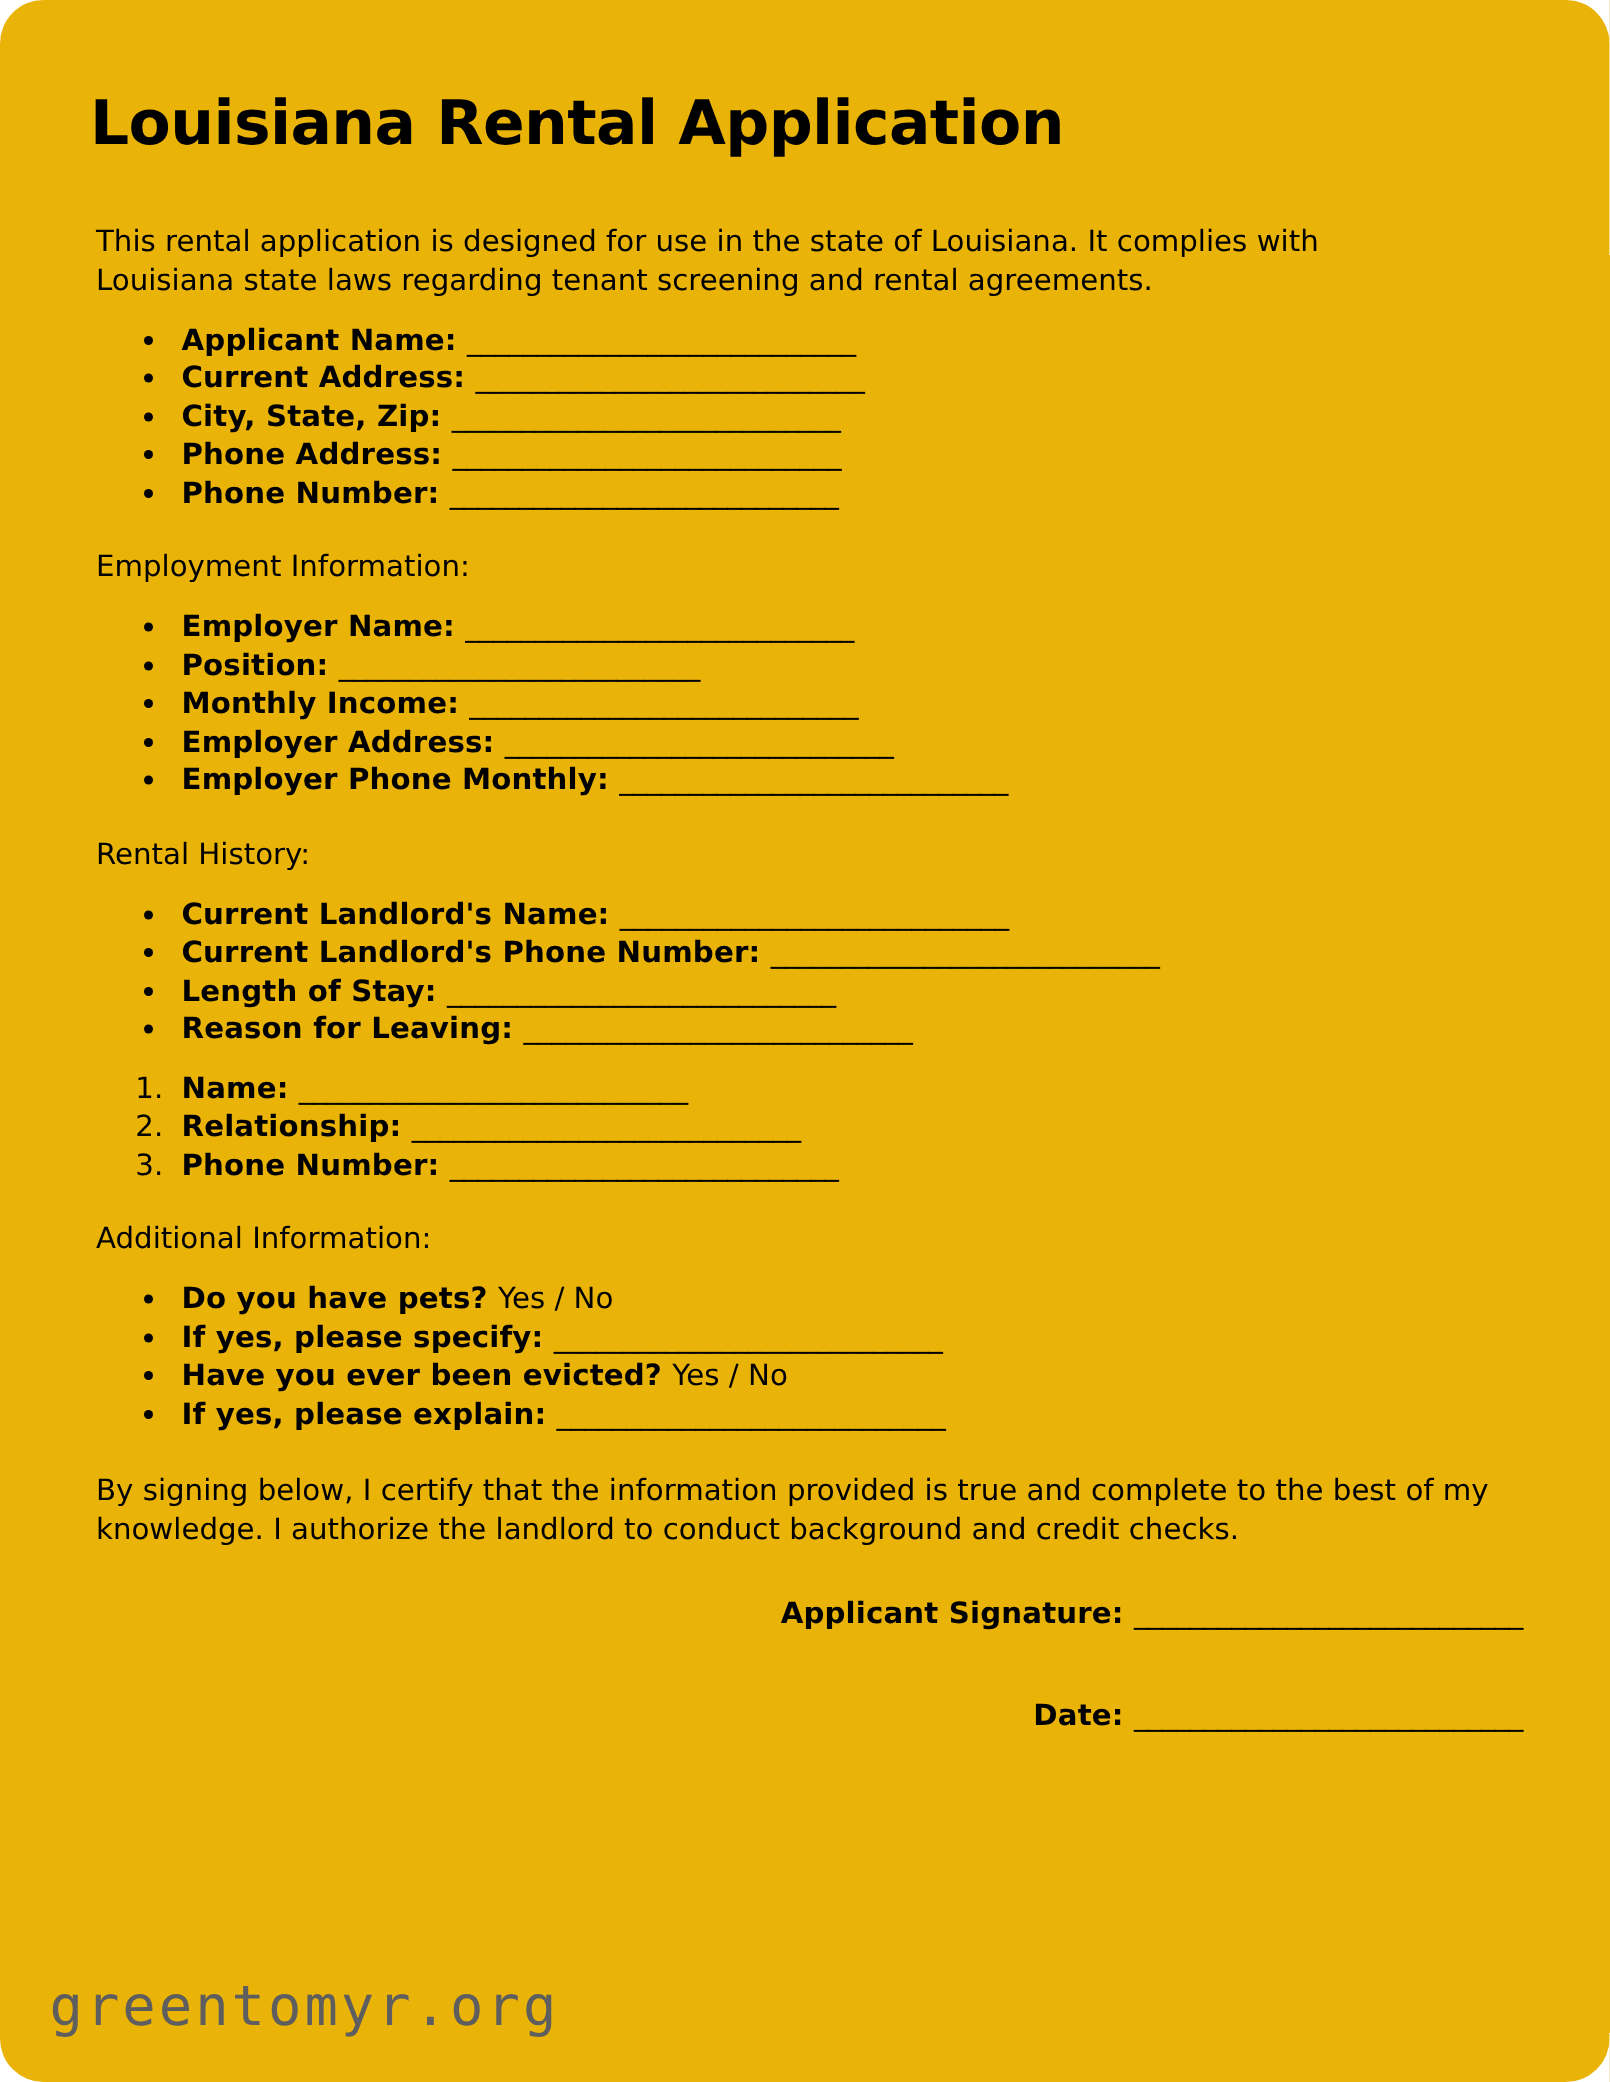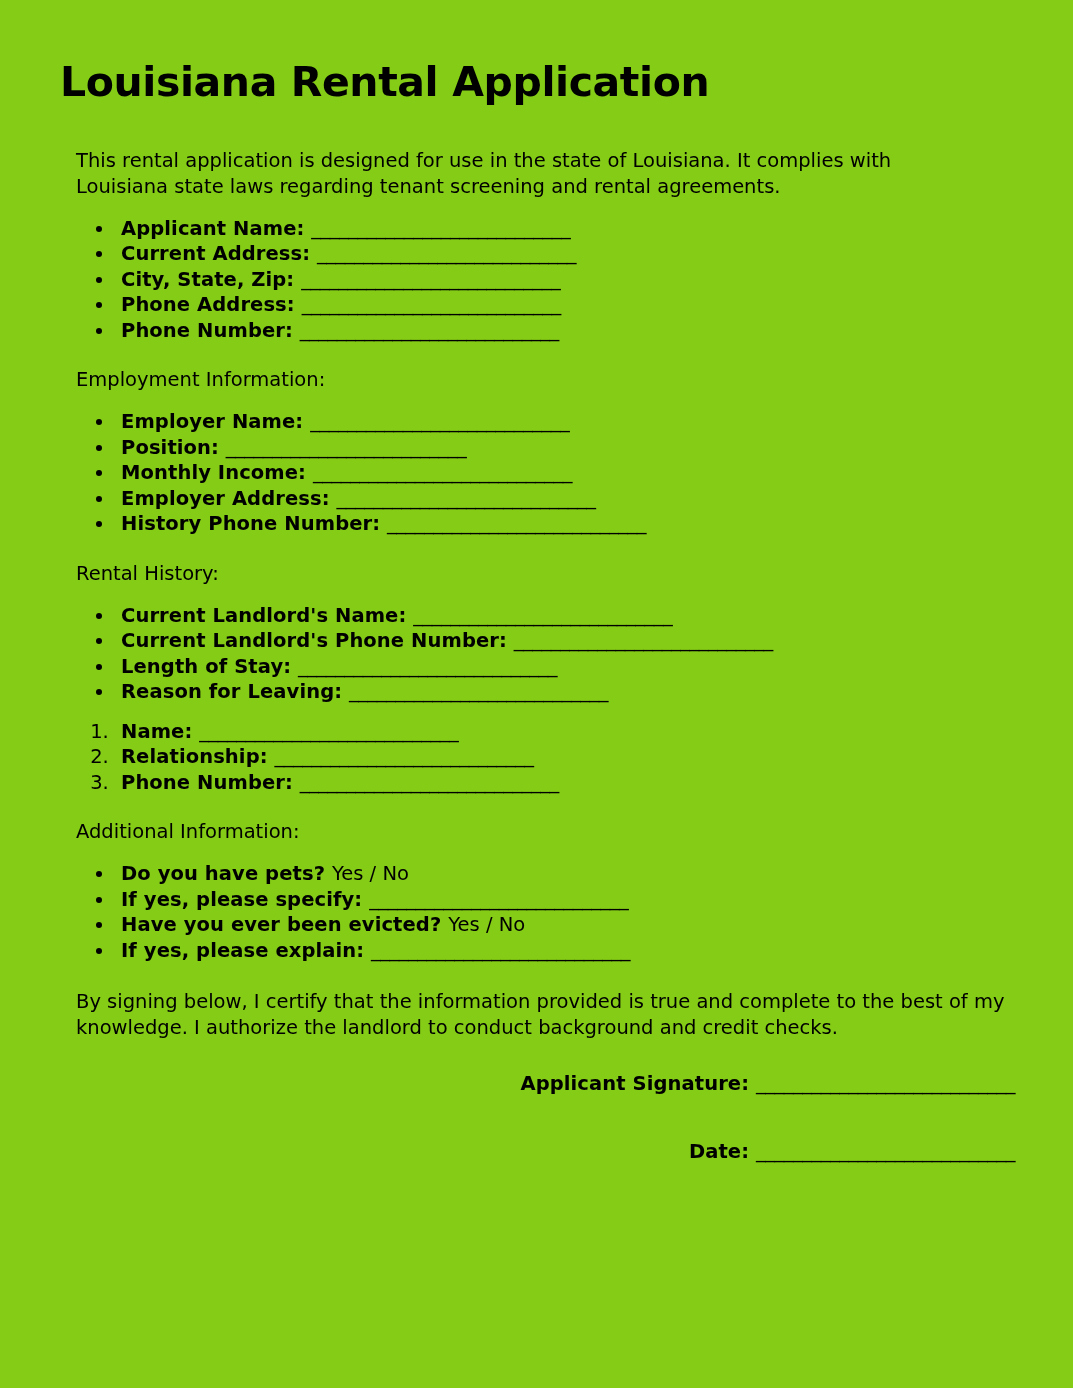--- a/index.html
+++ b/index.html
@@ -15,22 +15,23 @@
     font-family: "DejaVu Sans", "Liberation Sans", sans-serif;
     color: #000000;
     -webkit-font-smoothing: antialiased;
   }
   .page {
     position: absolute;
     left: 0;
     top: 0;
     width: 1073px;
     height: 1388px;
-    background: #84cc16;
+    background: #eab308;
     overflow: hidden;
+    border-radius: 29px;
   }
   .content {
     position: absolute;
     left: 60px;
     top: 60px;
     width: 955px;
   }
 
   .doc-title {
     font-size: 41px;
@@ -38,21 +39,21 @@
     line-height: 1.12;
     letter-spacing: -0.4px;
     margin: 0 0 0 0;
     padding: 0;
     color: #000;
   }
 
   .para {
     font-size: 19.5px;
     line-height: 26px;
-    margin: 16px;
+    margin: 4px;
     padding: 0;
     color: #000;
     font-weight: normal;
   }
   .para.intro { margin-top: 42px; width: 885px; }
   .para.prompt { margin-top: 24px; }
   .para.section { margin-top: 24px; }
   .para.certify { margin-top: 26px; width: 945px; }
 
   ul.blank-list, ol.blank-list {
@@ -128,21 +129,21 @@
       <li><span class="lbl">Phone Number: </span><span class="blank">____________________________</span></li>
     </ul>
 
     <p class="para section">Employment Information:</p>
 
     <ul class="blank-list">
       <li><span class="lbl">Employer Name: </span><span class="blank">____________________________</span></li>
       <li><span class="lbl">Position: </span><span class="blank">__________________________</span></li>
       <li><span class="lbl">Monthly Income: </span><span class="blank">____________________________</span></li>
       <li><span class="lbl">Employer Address: </span><span class="blank">____________________________</span></li>
-      <li><span class="lbl">History Phone Number: </span><span class="blank">____________________________</span></li>
+      <li><span class="lbl">Employer Phone Monthly: </span><span class="blank">____________________________</span></li>
     </ul>
 
     <p class="para section">Rental History:</p>
 
     <ul class="blank-list">
       <li><span class="lbl">Current Landlord's Name: </span><span class="blank">____________________________</span></li>
       <li><span class="lbl">Current Landlord's Phone Number: </span><span class="blank">____________________________</span></li>
       <li><span class="lbl">Length of Stay: </span><span class="blank">____________________________</span></li>
       <li><span class="lbl">Reason for Leaving: </span><span class="blank">____________________________</span></li>
     </ul>
@@ -164,13 +165,14 @@
     </ul>
 
     <p class="para certify">By signing below, I certify that the information provided is true and complete to the best of my knowledge. I authorize the landlord to conduct background and credit checks.</p>
 
     <p class="sig-line first"><span class="lbl">Applicant Signature: </span><span class="blank">____________________________</span></p>
 
     <p class="sig-line second"><span class="lbl">Date: </span><span class="blank">____________________________</span></p>
 
   </div>
 
+  <div class="footer-watermark">greentomyr.org</div>
 </div>
 
 </body></html>

